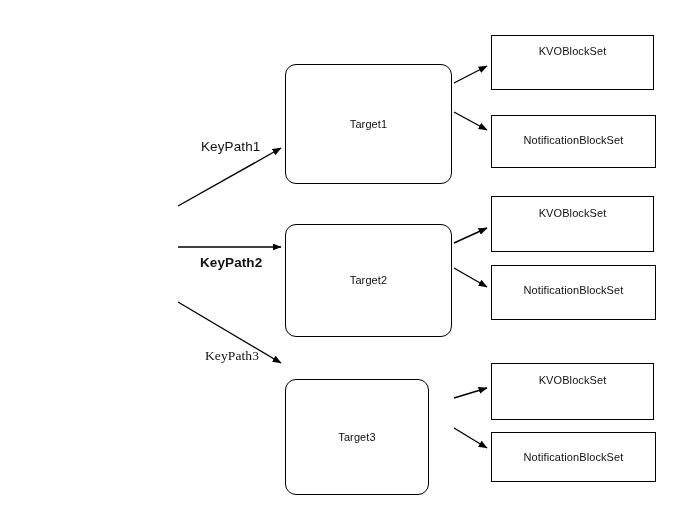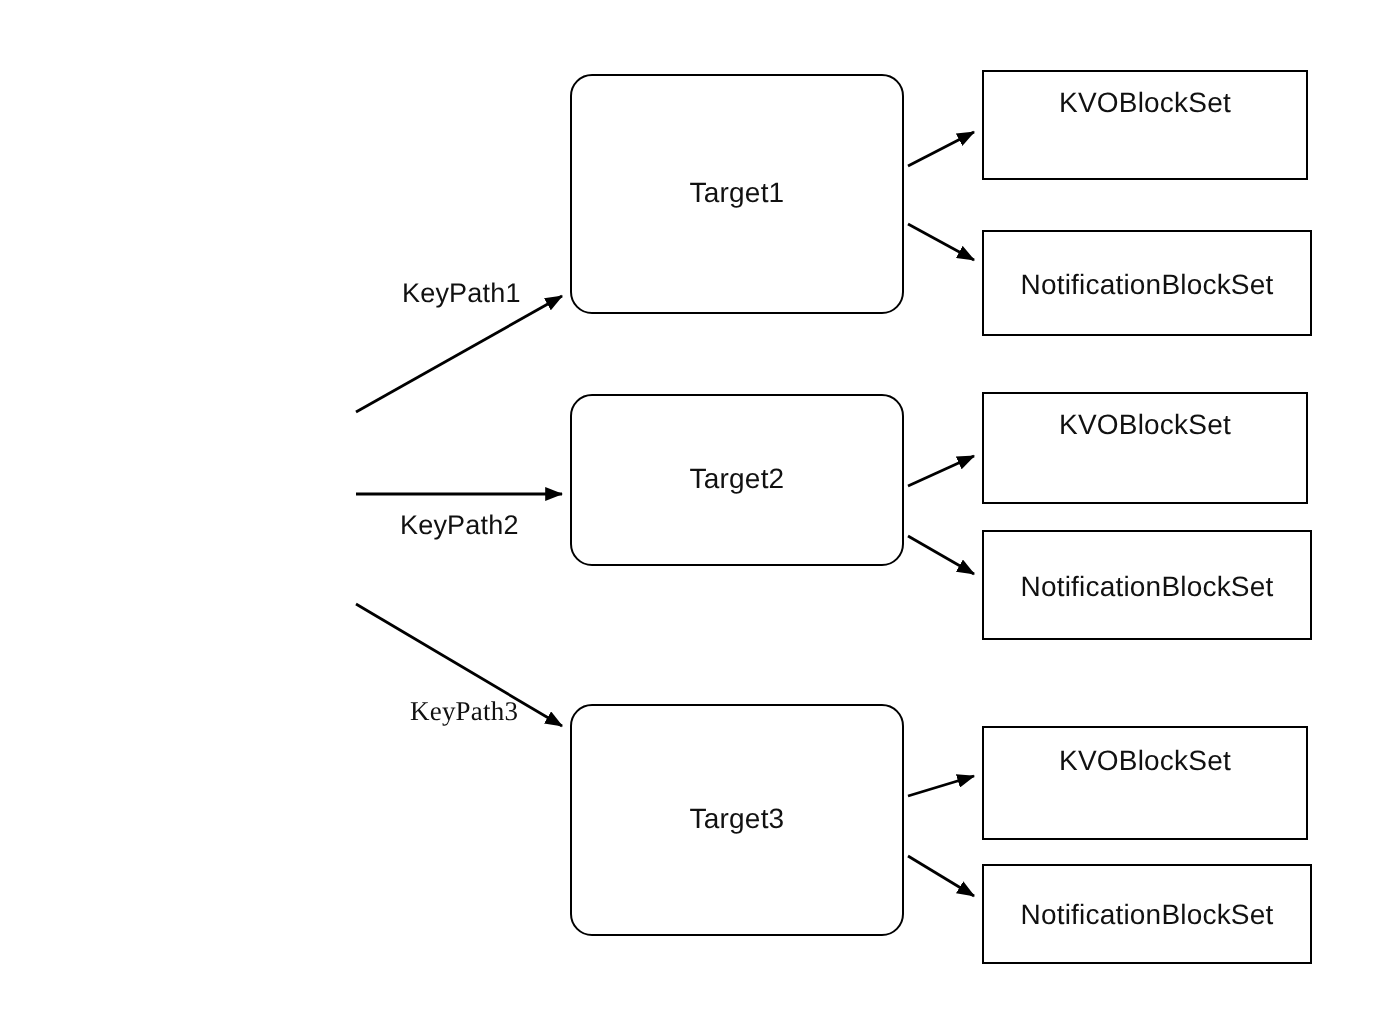--- a/index.html
+++ b/index.html
@@ -26,34 +26,34 @@
     pointer-events: none;
   }
   .node {
     position: absolute;
     box-sizing: border-box;
     border: 1.4px solid #000000;
     background: #ffffff;
     display: flex;
     justify-content: center;
     color: #111111;
-    font-size: 14px;
+    font-size: 11px;
     line-height: 1.1;
     letter-spacing: 0.1px;
     white-space: nowrap;
   }
   .node.rounded {
     border-radius: 11px;
   }
   .node.sharp {
     border-radius: 0;
   }
-  .node.v-center { align-items: center; }
+  .node.v-center { align-items: center; margin-top: 27px; }
   .node.v-upper  { align-items: center; padding-bottom: 22px; }
-  .node.v-lower  { align-items: center; padding-top: 2px; }
+  .node.v-lower  { align-items: flex-start; padding-top: 18px; }
 
   .edge-label {
     position: absolute;
     font-size: 13.5px;
     color: #111111;
     white-space: nowrap;
     letter-spacing: 0.1px;
     margin-left: 12px;
   }
 </style>
@@ -83,25 +83,25 @@
 
     <line x1="454" y1="398" x2="487" y2="388" stroke="#000000" stroke-width="1.4" marker-end="url(#arrowhead)"></line>
     <line x1="454" y1="428" x2="487" y2="448" stroke="#000000" stroke-width="1.4" marker-end="url(#arrowhead)"></line>
   </svg>
 
 
   <div class="node rounded v-center" style="left:285px; top:37px; width:167px; height:120px;">
     <span>Target1</span>
   </div>
 
-  <div class="node rounded v-center" style="left:285px; top:197px; width:167px; height:86px;">
+  <div class="node rounded v-center" style="left:285px; top:197px; width:167px; height:113px;">
     <span>Target2</span>
   </div>
 
-  <div class="node rounded v-center" style="left:285px; top:352px; width:167px; height:116px;">
+  <div class="node rounded v-center" style="left:285px; top:352px; width:144px; height:116px;">
     <span>Target3</span>
   </div>
 
   <div class="node sharp v-upper" style="left:491px; top:35px; width:163px; height:55px;">
     <span>KVOBlockSet</span>
   </div>
 
   <div class="node sharp v-lower" style="left:491px; top:115px; width:165px; height:53px;">
     <span>NotificationBlockSet</span>
   </div>
@@ -117,17 +117,17 @@
   <div class="node sharp v-upper" style="left:491px; top:363px; width:163px; height:57px;">
     <span>KVOBlockSet</span>
   </div>
 
   <div class="node sharp v-lower" style="left:491px; top:432px; width:165px; height:50px;">
     <span>NotificationBlockSet</span>
   </div>
 
   <div class="edge-label" style="left:189px; top:139px;">KeyPath1</div>
 
-  <div class="edge-label" style="left:188px; top:255px;">KeyPath2</div>
+  <div class="edge-label" style="left:188px; top:255px;font-weight:bold;">KeyPath2</div>
 
   <div class="edge-label" style="left:193px; top:348px;font-family:Liberation Serif, serif;">KeyPath3</div>
 
 </div>
 
 </body></html>

